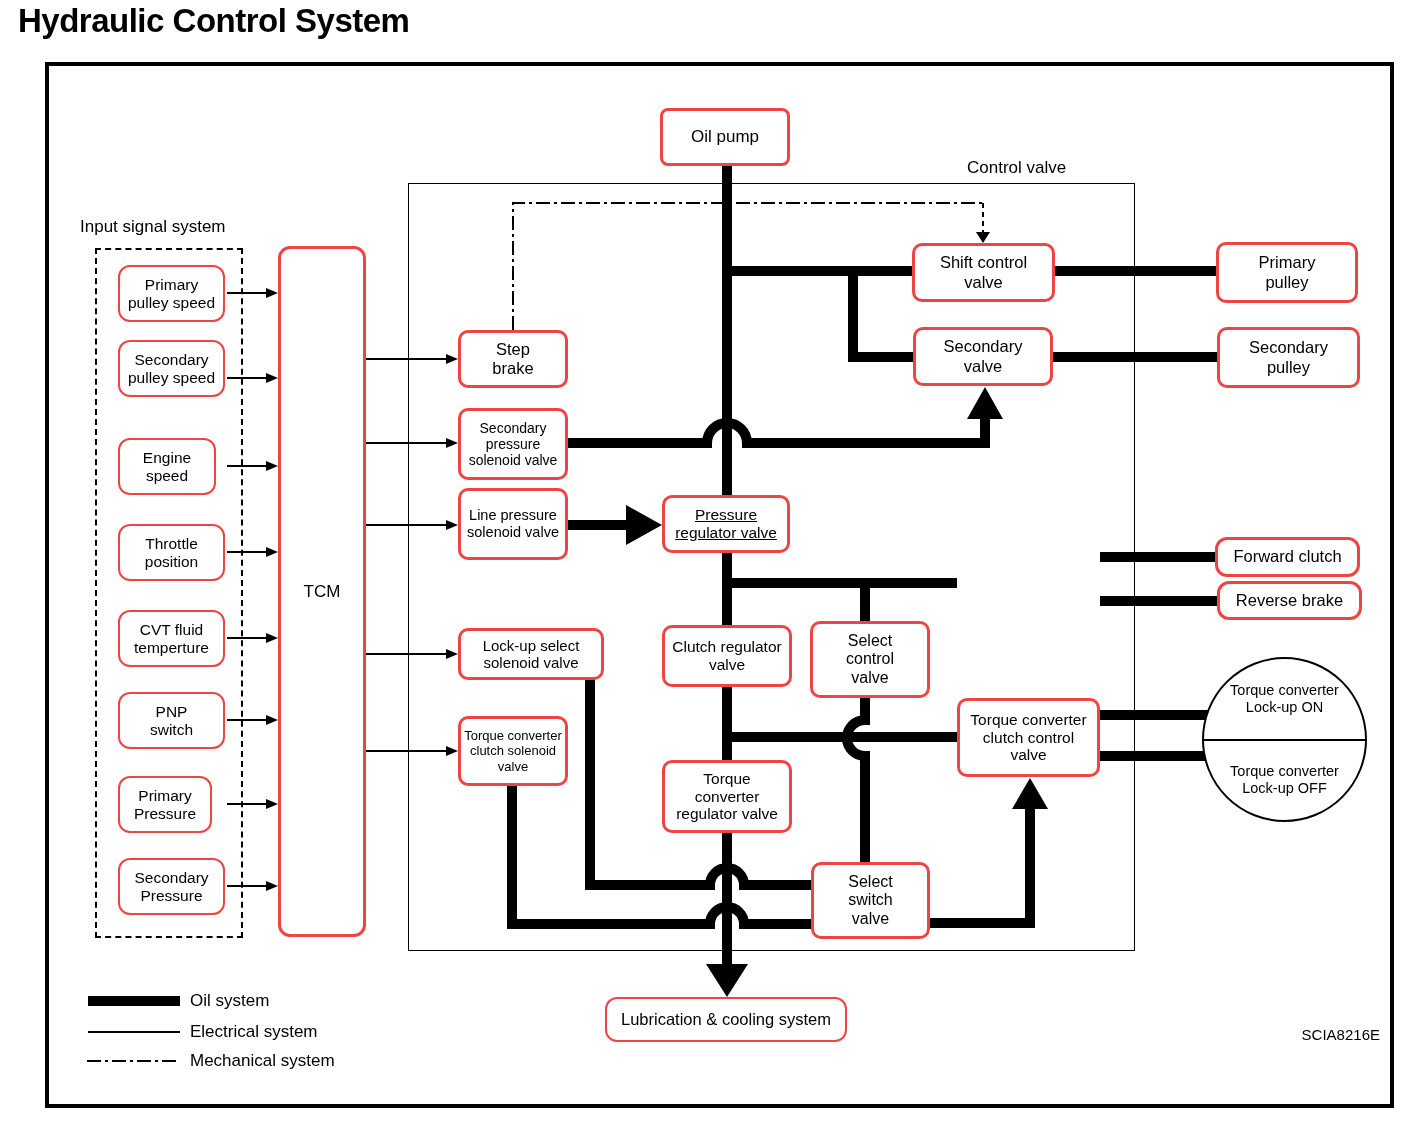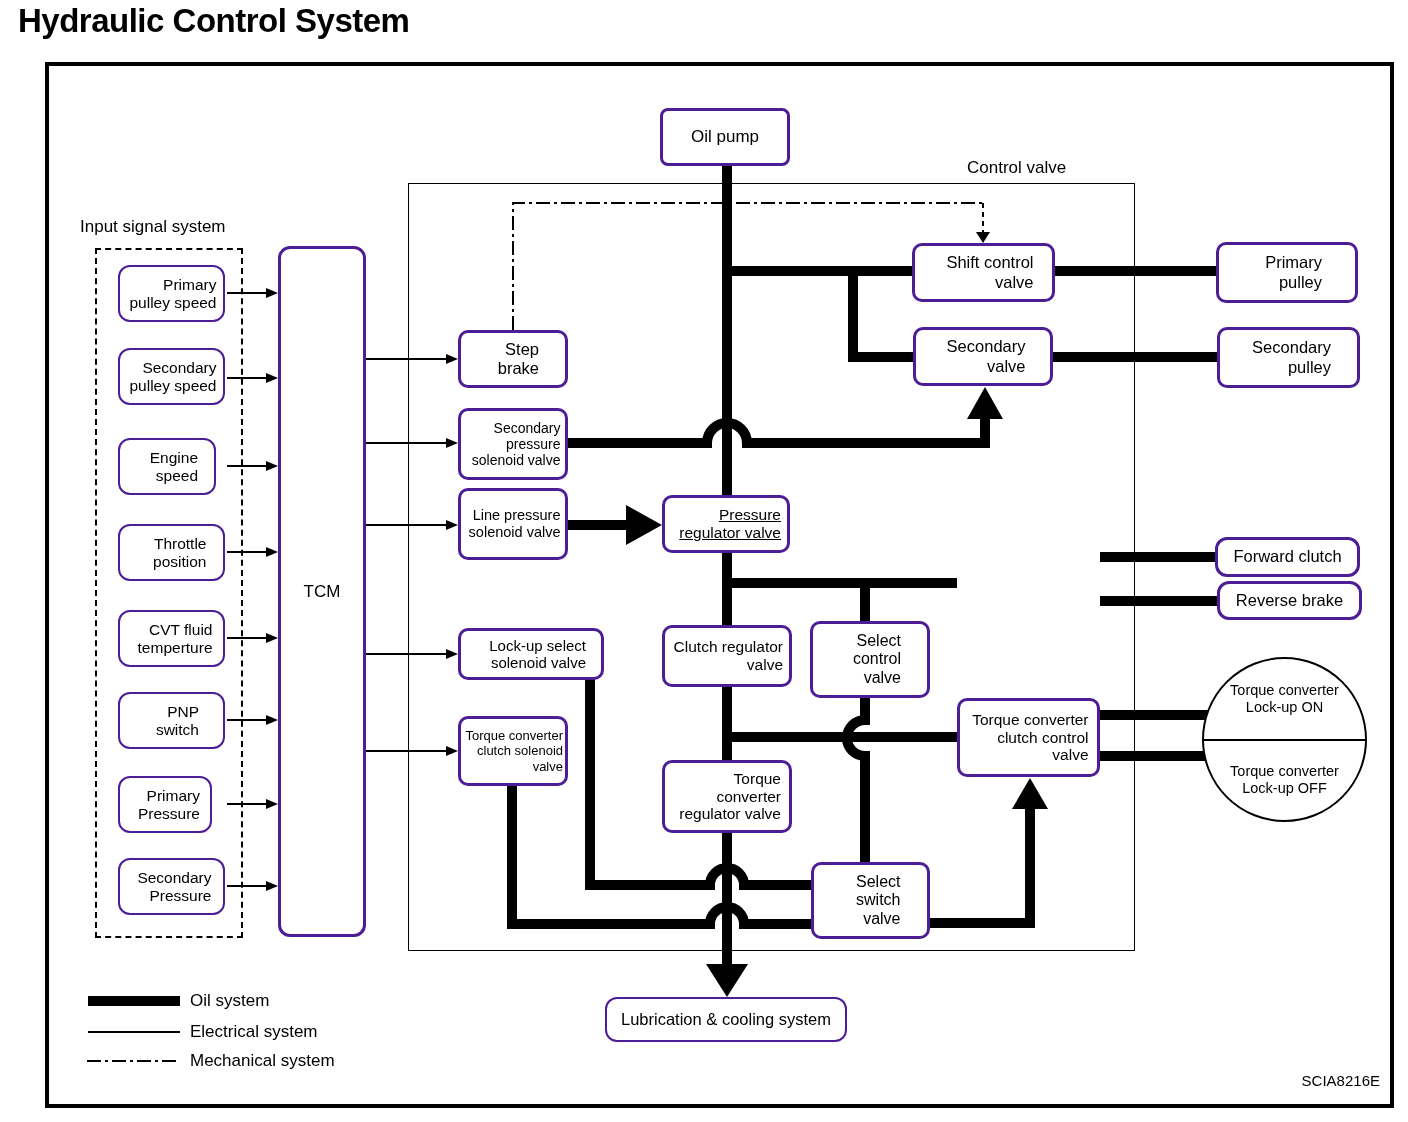--- a/index.html
+++ b/index.html
@@ -4,33 +4,33 @@
 <style>
   html,body{margin:0;padding:0;background:#fff;}
   .page{position:relative;width:1408px;height:1122px;background:#fff;
         font-family:"Liberation Sans","DejaVu Sans",sans-serif;color:#000;overflow:hidden;}
   .title{position:absolute;left:18px;top:2px;font-size:33px;font-weight:bold;letter-spacing:-0.5px;margin:0;}
   .frame{position:absolute;left:45px;top:62px;width:1349px;height:1046px;border:4px solid #000;box-sizing:border-box;z-index:0;}
   .region{position:absolute;box-sizing:border-box;z-index:1;}
   .region.cv{border:1.5px solid #000;}
   .region.dashed{border:2px dashed #000;}
   svg.wires{position:absolute;left:0;top:0;z-index:2;}
-  .bx{position:absolute;background:#fff;border:3px solid #4c1d95;border-radius:10px;
-      display:flex;align-items:center;justify-content:center;text-align:right;
+  .bx{position:absolute;background:#fff;border:3px solid #ef4444;border-radius:10px;
+      display:flex;align-items:center;justify-content:center;text-align:center;
       font-size:16px;line-height:1.16;box-sizing:border-box;z-index:3;}
   .bx>span{display:block;}
   .bx.inp{border-width:2.5px;border-radius:12px;font-size:15.5px;}
   .lbl{position:absolute;font-size:17px;z-index:3;white-space:nowrap;}
   .circle{position:absolute;left:1202px;top:657px;width:165px;height:165px;background:#fff;
           border:2.5px solid #000;border-radius:50%;box-sizing:border-box;z-index:3;overflow:hidden;
           display:flex;flex-direction:column;font-size:14.5px;line-height:1.18;text-align:center;}
   .circle .half{flex:1;display:flex;align-items:center;justify-content:center;}
   .circle .half>span{display:block;max-width:112px;}
   .circle .divider{height:2px;background:#000;width:100%;flex:0 0 2px;}
-  .code{position:absolute;left:1240px;top:1072px;width:140px;text-align:right;font-size:15px;z-index:3;}
+  .code{position:absolute;left:1240px;top:1026px;width:140px;text-align:right;font-size:15px;z-index:3;}
 </style>
 </head>
 <body>
 
 <div class="page">
 
   <h1 class="title">Hydraulic Control System</h1>
 
   <div class="frame"></div>
   <div class="region cv" style="left:408px;top:183px;width:727px;height:768px;"></div>
@@ -114,21 +114,21 @@
       <span>Oil pump</span>
     </div>
 
   <div class="bx" style="left:278px;top:246px;width:88px;height:691px;border-radius:12px;font-size:17px;">
       <span>TCM</span>
     </div>
 
   <div class="bx inp" style="left:118px;top:265px;width:107px;height:57px;">
       <span style="max-width:90px;">Primary pulley speed</span>
     </div>
-  <div class="bx inp" style="left:118px;top:348px;width:107px;height:57px;">
+  <div class="bx inp" style="left:118px;top:340px;width:107px;height:57px;">
       <span style="max-width:90px;">Secondary pulley speed</span>
     </div>
   <div class="bx inp" style="left:118px;top:438px;width:98px;height:57px;">
       <span style="max-width:62px;">Engine speed</span>
     </div>
   <div class="bx inp" style="left:118px;top:524px;width:107px;height:57px;">
       <span style="max-width:70px;">Throttle position</span>
     </div>
   <div class="bx inp" style="left:118px;top:610px;width:107px;height:57px;">
       <span style="max-width:82px;">CVT fluid temperture</span>

